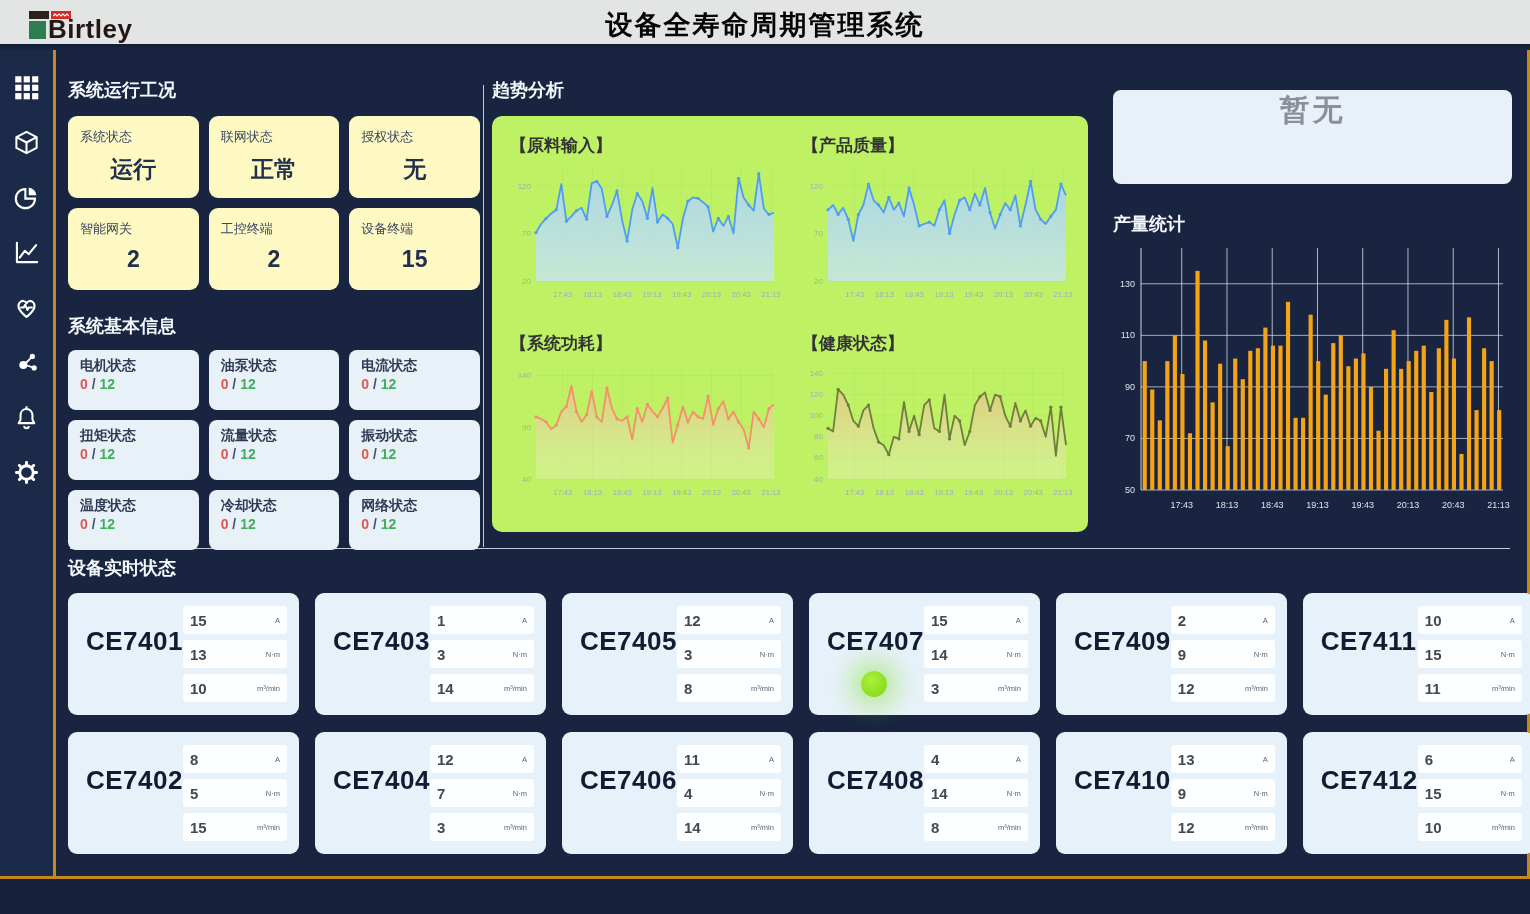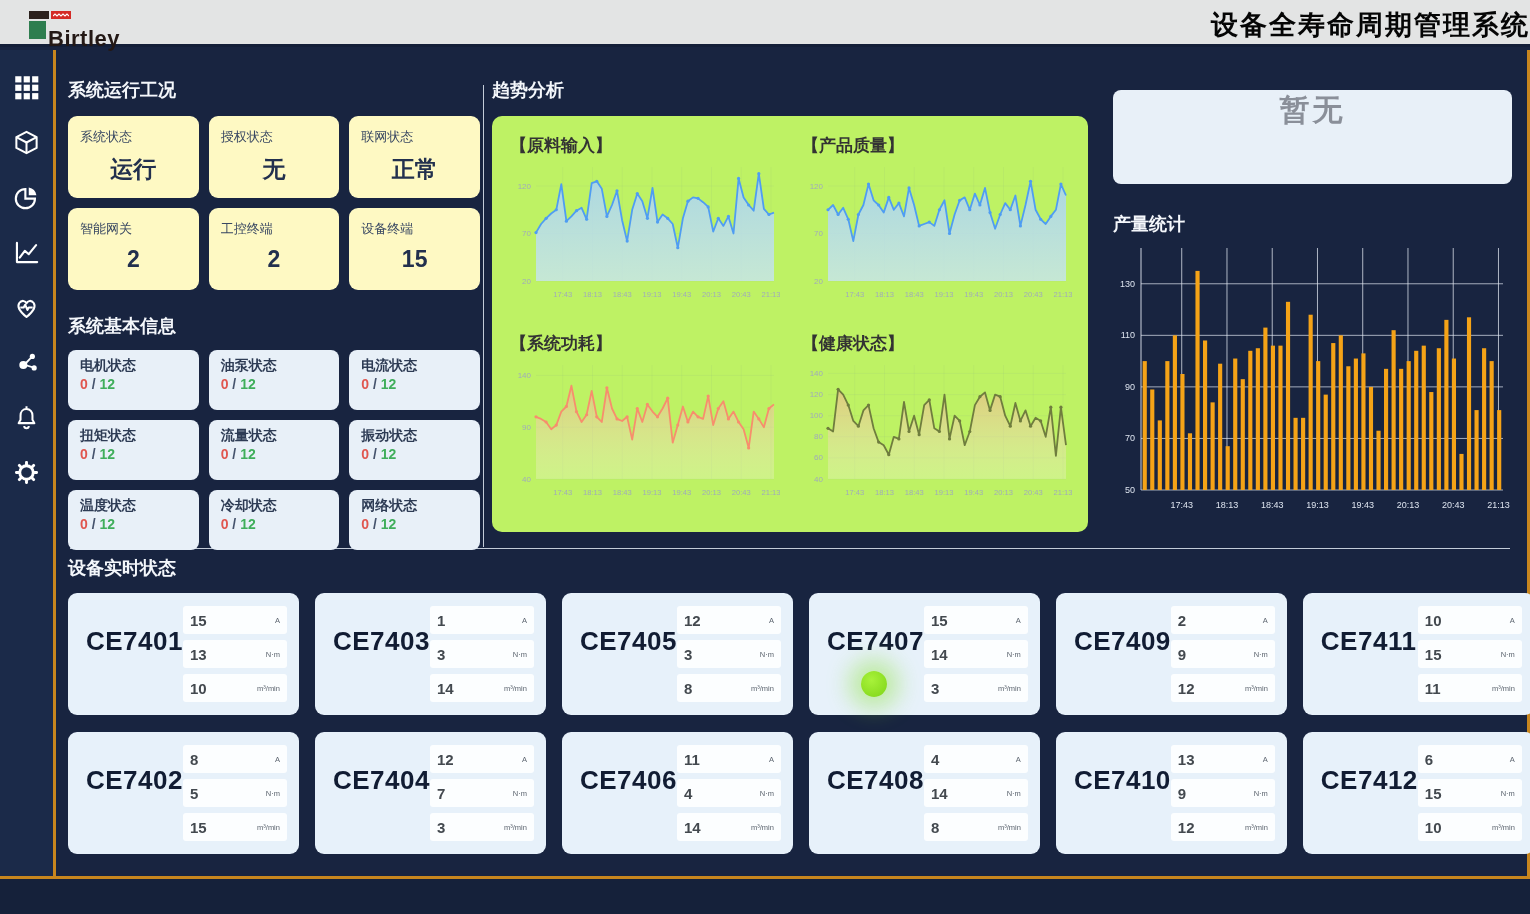--- a/index.html
+++ b/index.html
@@ -6,22 +6,22 @@
   body { font-family:"Liberation Sans","DejaVu Sans",sans-serif; background:#0d1628; }
   .page { position:relative; width:1530px; height:914px; background:#182440; overflow:hidden; }
 
   
   .header { position:absolute; left:0; top:0; width:1530px; height:47px; background:#e3e4e4; border-bottom:3px solid #141f38; }
   .logo { position:absolute; left:29px; top:6px; width:130px; height:38px; }
   .lg-dark { position:absolute; left:0; top:5px; width:20px; height:8px; background:#2b211d; }
   .lg-red { position:absolute; left:22px; top:5px; width:20px; height:8px; background:#d42b26; }
   .lg-red svg { position:absolute; left:2px; top:1px; }
   .lg-green { position:absolute; left:0; top:15px; width:17px; height:18px; background:#2e7d4f; }
-  .lg-text { position:absolute; left:19px; top:20px; font-size:22px; font-weight:bold; color:#231815; letter-spacing:0.5px;text-align:center; }
-  .page-title { position:absolute; left:0; top:7px; width:1530px; text-align:right; font-size:27px; font-weight:bold; color:#050505; letter-spacing:2px; }
+  .lg-text { position:absolute; left:19px; top:8px; font-size:26px; font-weight:bold; color:#231815; letter-spacing:0.5px;text-align:center; }
+  .page-title { position:absolute; left:0; top:7px; width:1530px; text-align:center; font-size:27px; font-weight:bold; color:#050505; letter-spacing:2px; }
 
   
   .sidebar { position:absolute; left:0; top:50px; width:56px; height:826px; background:#1b2a49; border-right:3px solid #c8861e; display:flex; flex-direction:column; align-items:center; padding-top:22px; gap:25px; }
   .side-icon { width:30px; height:30px; display:flex; align-items:center; justify-content:center; cursor:pointer; }
   .side-icon svg { width:27px; height:27px; }
 
   
   .right-border { position:absolute; right:0; top:50px; width:3px; height:826px; background:#c8861e; }
   .footer-line { position:absolute; left:0; top:876px; width:1530px; height:3px; background:#c8861e; }
   .footer { position:absolute; left:0; top:879px; width:1530px; height:35px; background:#15213a; }
@@ -172,26 +172,26 @@
   <div class="h-divider"></div>
 
   <div class="left-col">
     <div class="section-title">系统运行工况</div>
     <div class="run-grid" id="run-grid">
         <div class="run-card">
           <div class="lbl">系统状态</div>
                  <div class="val">运行</div>
         </div>
         <div class="run-card">
+          <div class="lbl">联网状态</div>
+                 <div class="val">正常</div>
+        </div>
+        <div class="run-card">
           <div class="lbl">授权状态</div>
                  <div class="val">无</div>
-        </div>
-        <div class="run-card">
-          <div class="lbl">联网状态</div>
-                 <div class="val">正常</div>
         </div>
         <div class="run-card">
           <div class="lbl">智能网关</div>
                  <div class="val">2</div>
         </div>
         <div class="run-card">
           <div class="lbl">工控终端</div>
                  <div class="val">2</div>
         </div>
         <div class="run-card">

